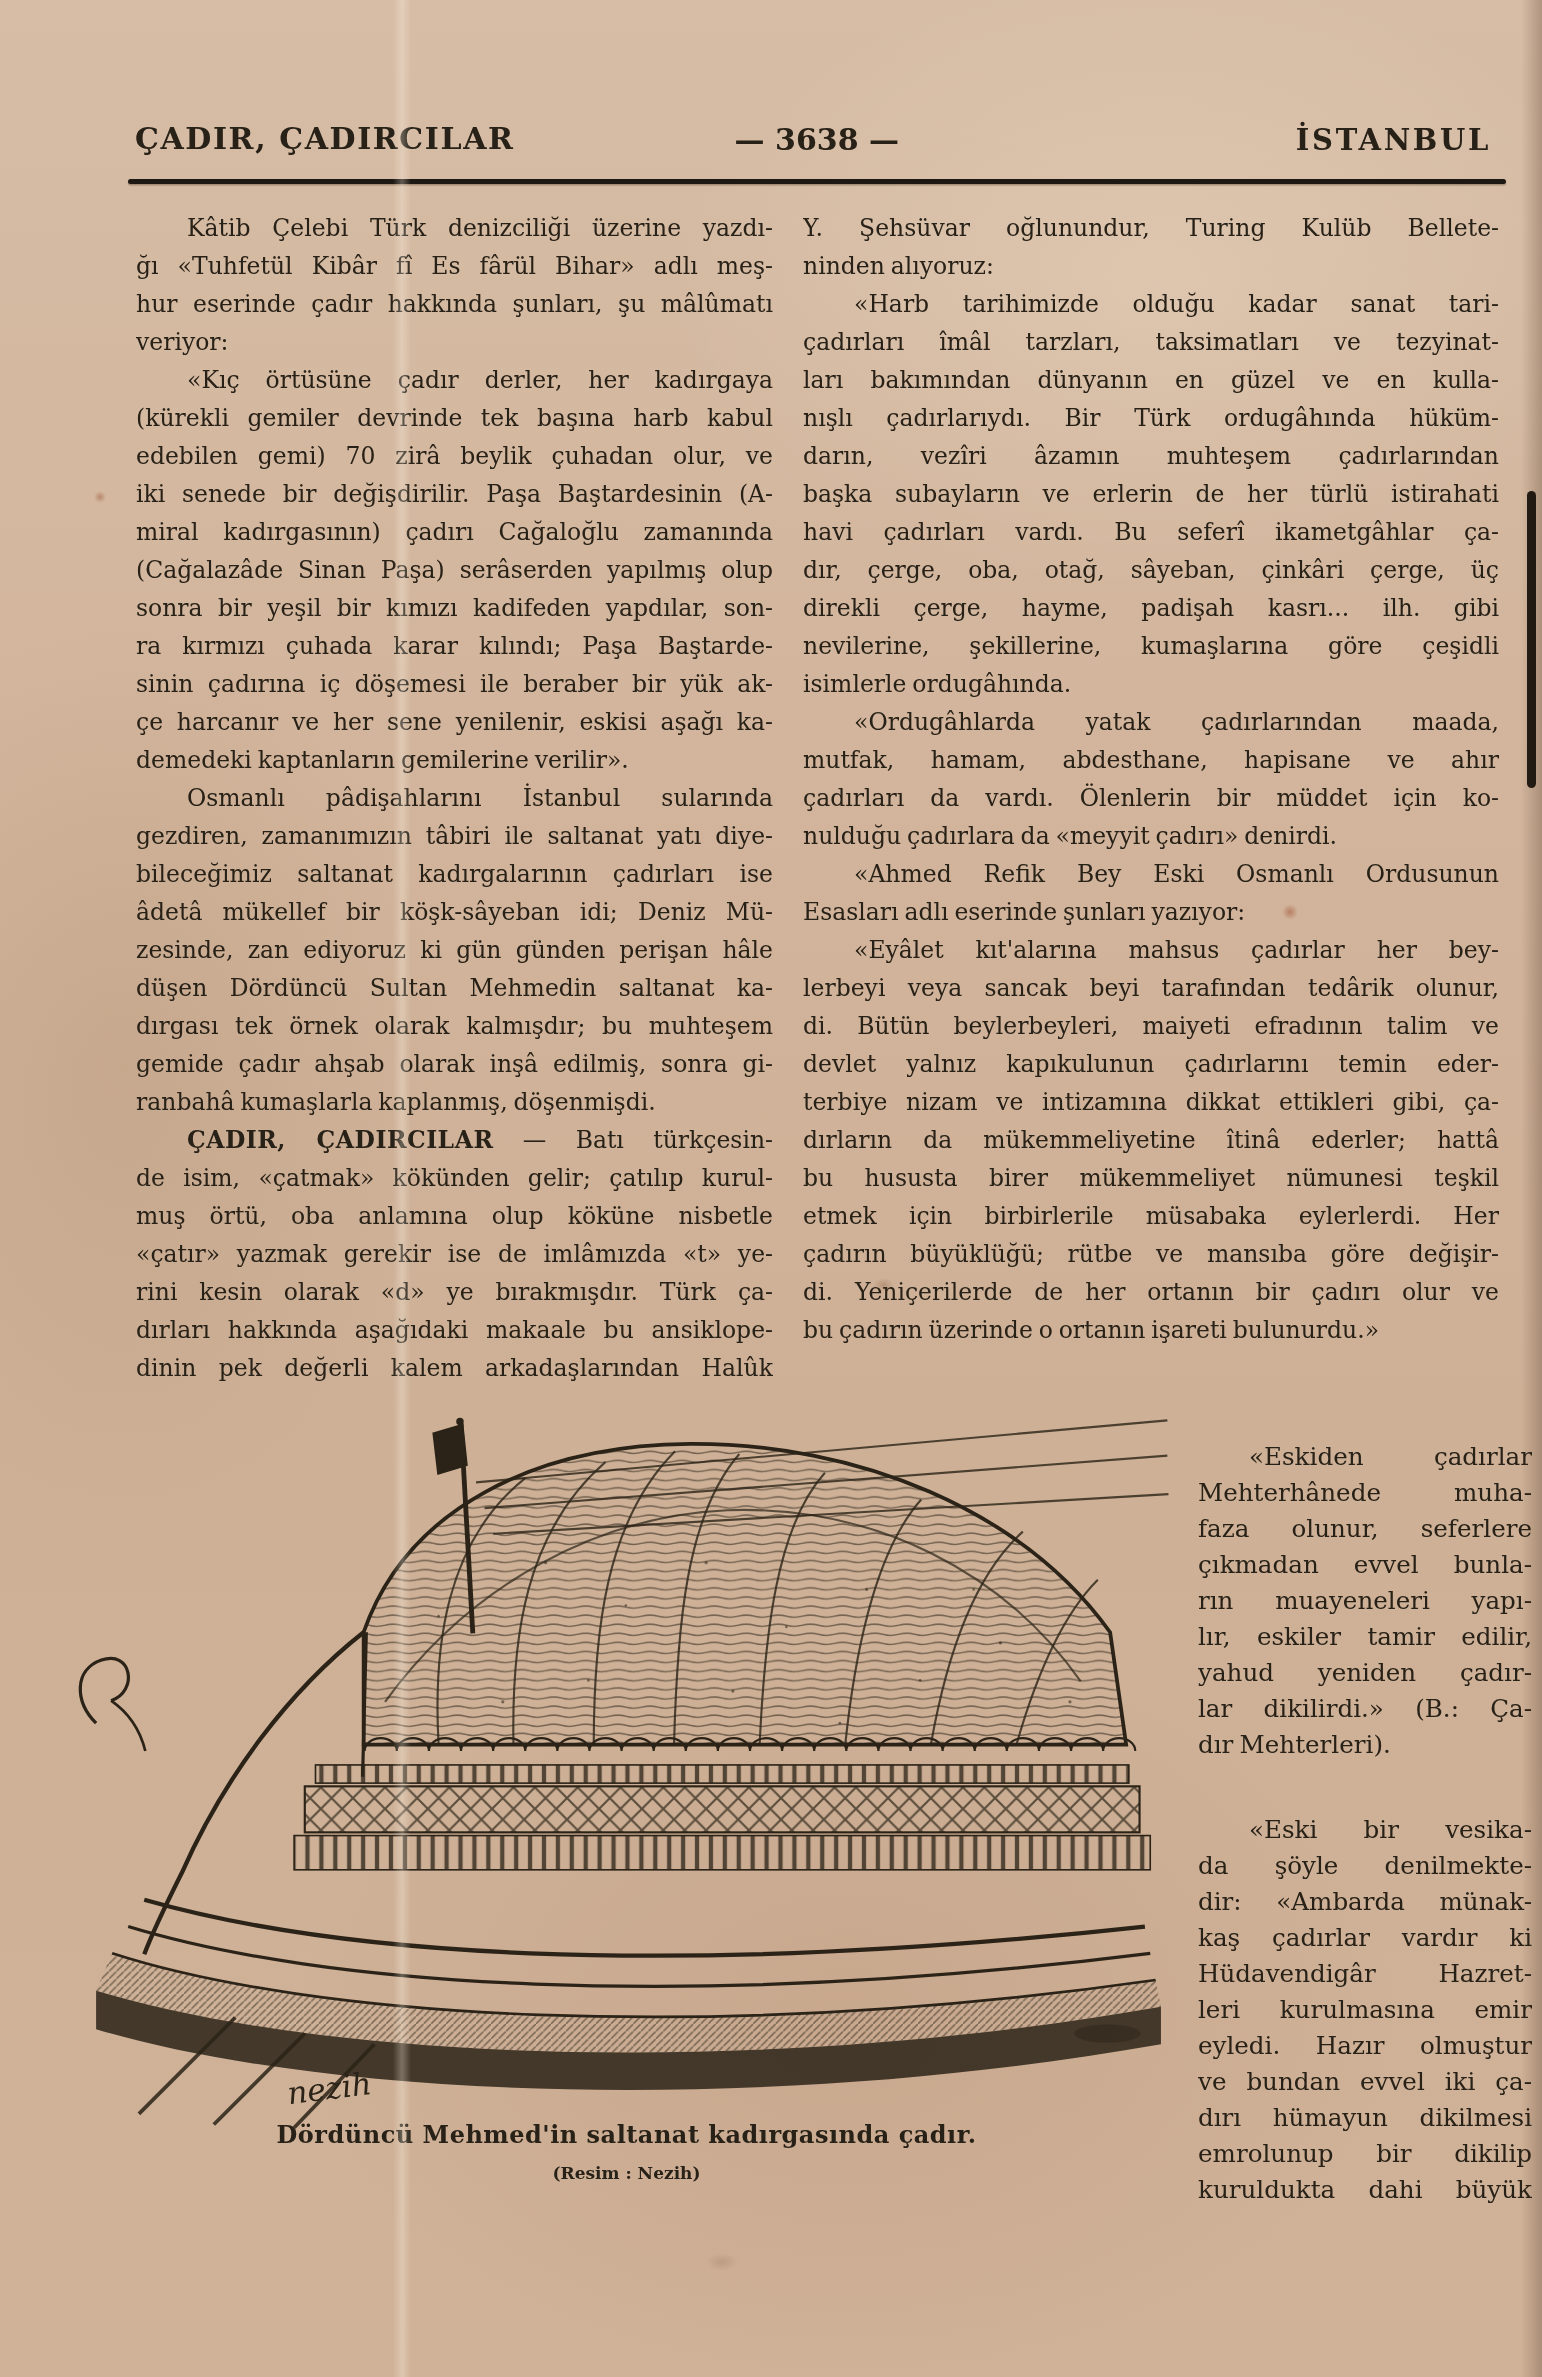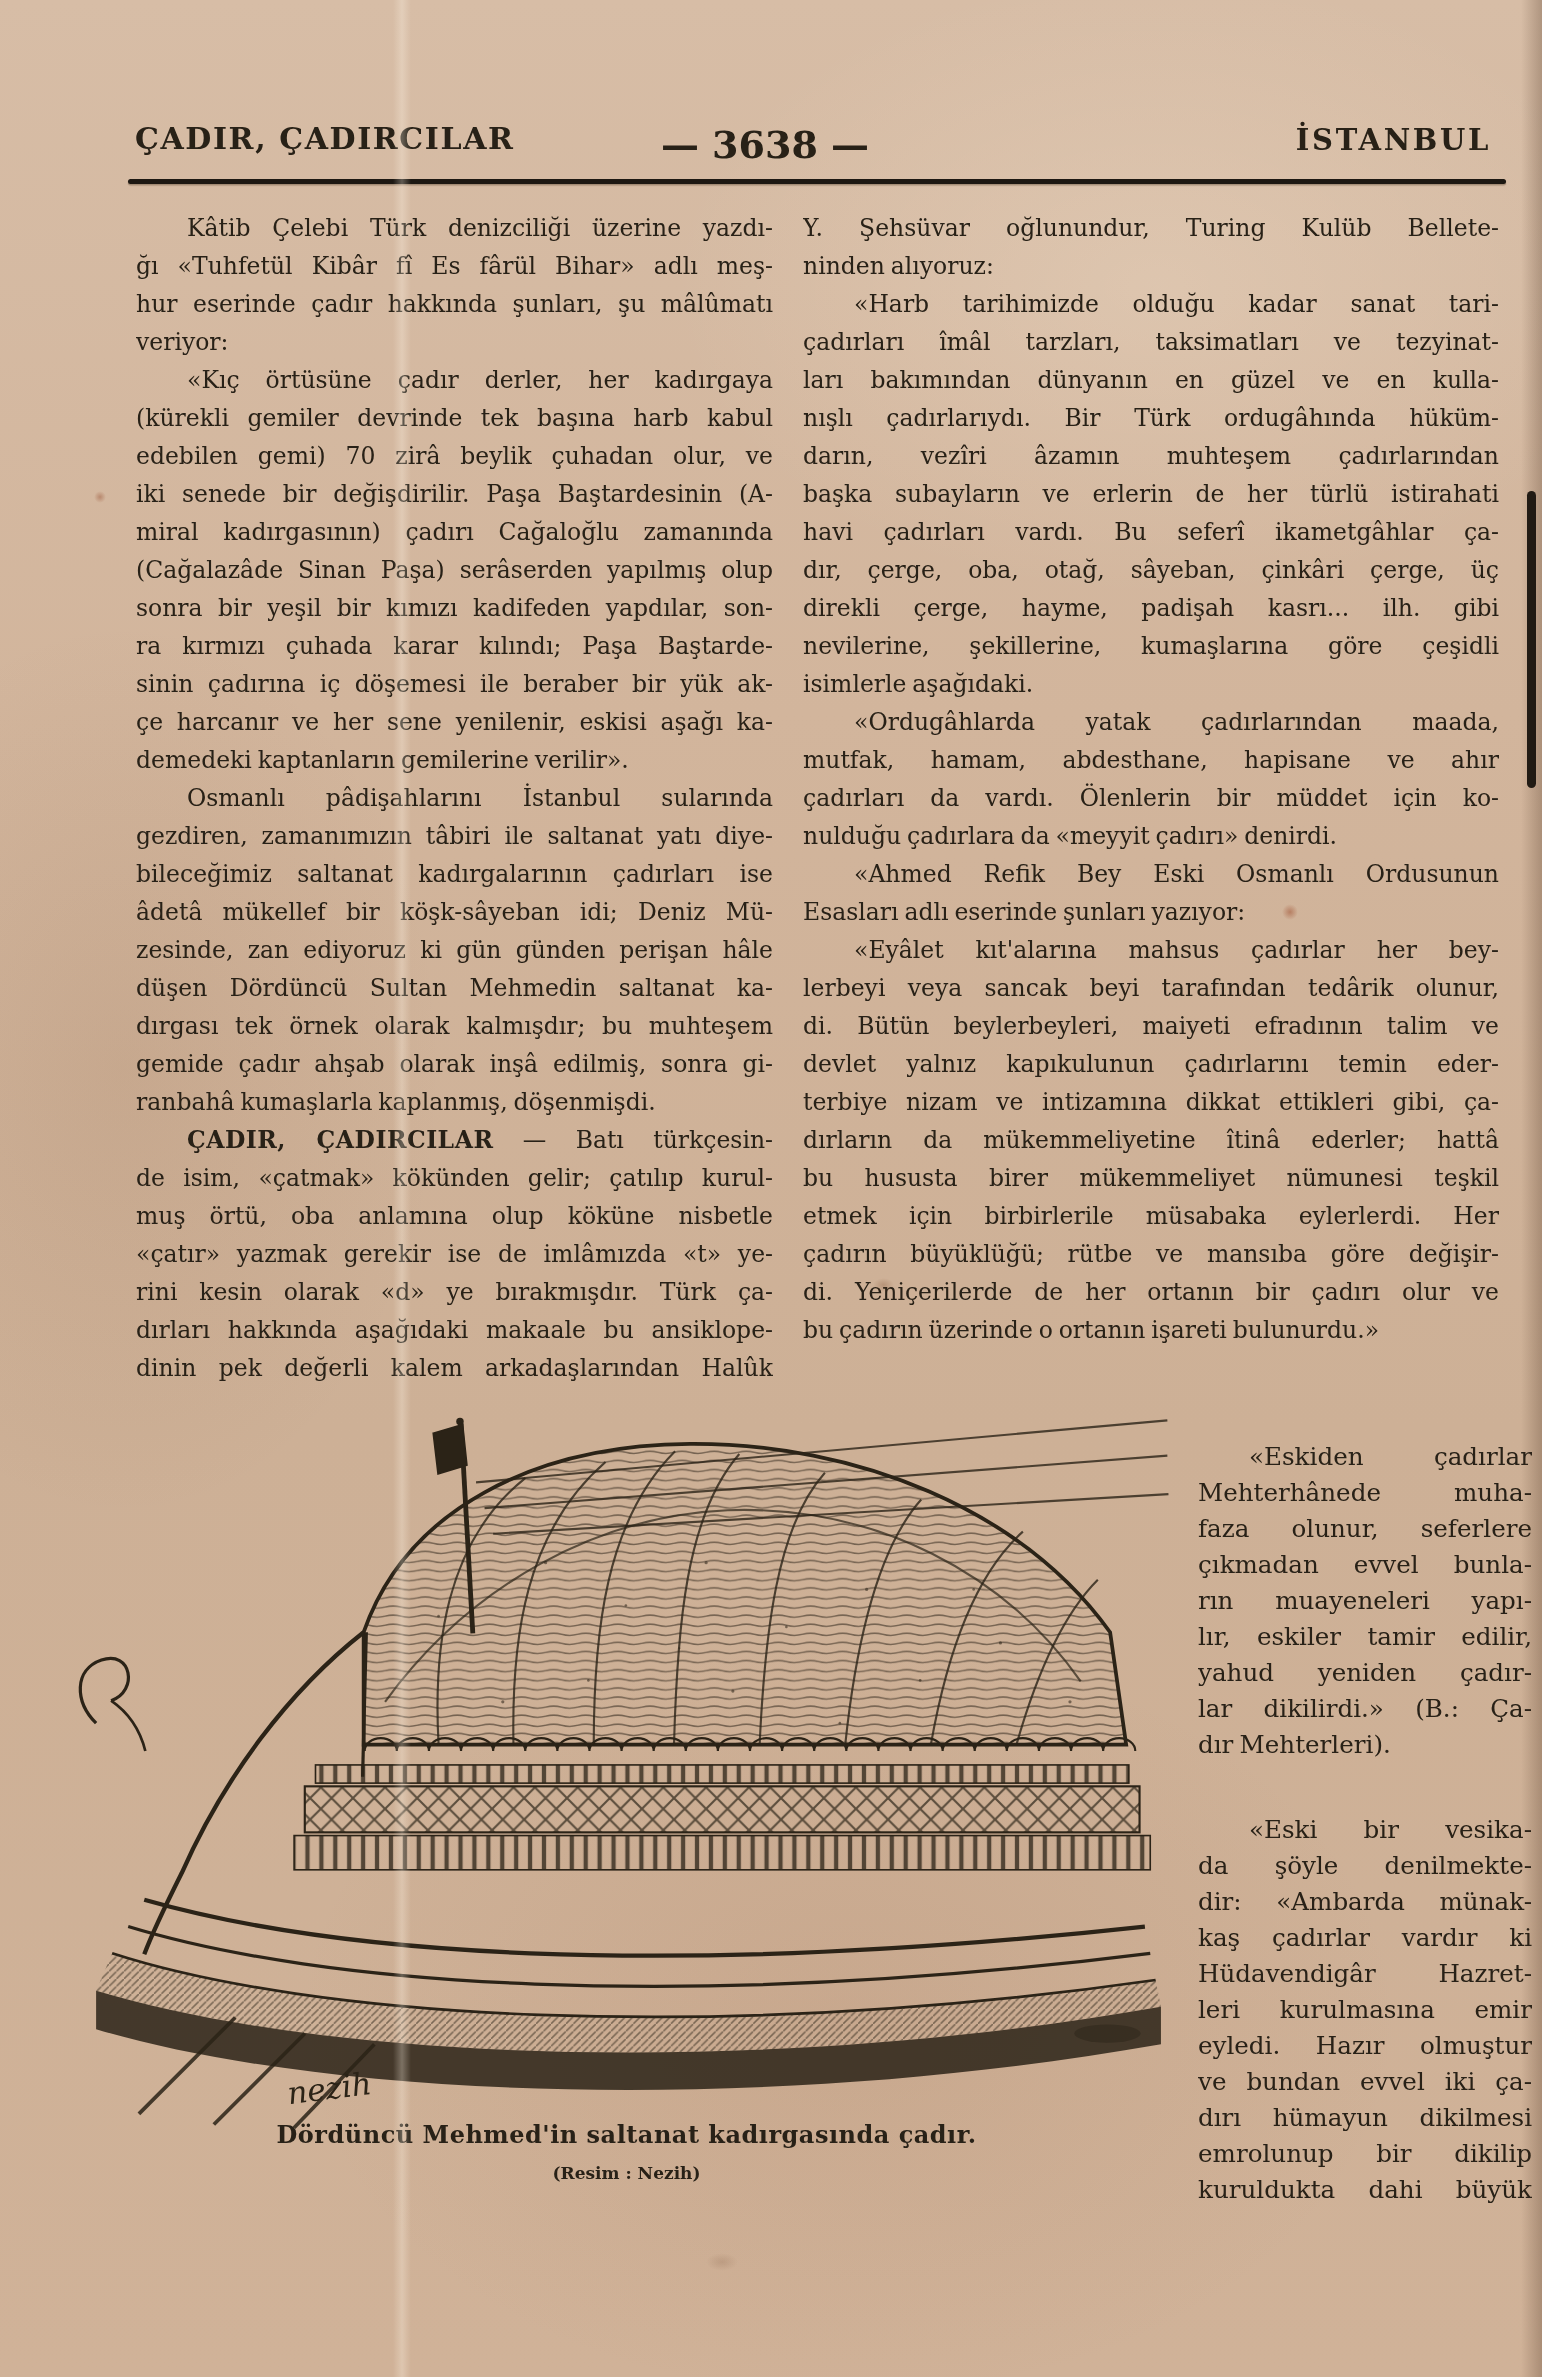--- a/index.html
+++ b/index.html
@@ -6,21 +6,21 @@
   .page{
     position:relative; width:1542px; height:2377px; overflow:hidden;
     font-family:"DejaVu Serif", serif; color:#282117;
     background:
       radial-gradient(ellipse 749px 482px at 75% 12%, rgba(255,243,225,.20), transparent 65%),
       radial-gradient(ellipse 535px 749px at 8% 45%, rgba(120,75,45,.10), transparent 60%),
       radial-gradient(ellipse 856px 589px at 55% 85%, rgba(140,85,55,.10), transparent 65%),
       linear-gradient(180deg,#d7bda6 0%, #d2b59c 30%, #cdb096 60%, #d0b298 100%);
   }
   .hleft{position:absolute; left:135px; top:121px; font-size:30px; font-weight:bold; letter-spacing:1.6px; white-space:nowrap;}
-  .hcenter{position:absolute; left:631px; top:122px; width:268px; text-align:center; font-size:38px; font-weight:bold; white-space:nowrap;}
+  .hcenter{position:absolute; left:631px; top:122px; width:268px; text-align:right; font-size:30px; font-weight:bold; white-space:nowrap;}
   .hright{position:absolute; left:1284px; top:123px; width:219px; text-align:center; font-size:29px; font-weight:bold; letter-spacing:2.7px; white-space:nowrap;}
   .rule{position:absolute; left:128px; top:179px; width:1378px; height:4.8px; background:#1d1812; border-radius:2.7px; box-shadow:0 1.6px 1.1px rgba(60,40,20,.35);}
   .col{position:absolute; top:209px; font-size:23.5px;}
   .col.left{left:136px; width:637px;}
   .col.right{left:803px; width:696px;}
   .col.narrow{left:1198px; top:1439px; width:334px; font-size:24.6px;}
   .tline{height:38px; line-height:38px; overflow:hidden; word-spacing:-1.6px; white-space:normal;}
   .col.narrow .tline{height:36px; line-height:36px;}
   .tline.j{text-align:justify; text-align-last:justify;}
   .tline.in{text-indent:51px;}
@@ -89,21 +89,21 @@
       <div class="tline j in">«Harb tarihimizde olduğu kadar sanat tari-</div>
       <div class="tline j">çadırları îmâl tarzları, taksimatları ve tezyinat-</div>
       <div class="tline j">ları bakımından dünyanın en güzel ve en kulla-</div>
       <div class="tline j">nışlı çadırlarıydı. Bir Türk ordugâhında hüküm-</div>
       <div class="tline j">darın, vezîri âzamın muhteşem çadırlarından</div>
       <div class="tline j">başka subayların ve erlerin de her türlü istirahati</div>
       <div class="tline j">havi çadırları vardı. Bu seferî ikametgâhlar ça-</div>
       <div class="tline j">dır, çerge, oba, otağ, sâyeban, çinkâri çerge, üç</div>
       <div class="tline j">direkli çerge, hayme, padişah kasrı... ilh. gibi</div>
       <div class="tline j">nevilerine, şekillerine, kumaşlarına göre çeşidli</div>
-      <div class="tline">isimlerle aşağıdaki.</div>
+      <div class="tline">isimlerle ordugâhında.</div>
       <div class="tline j in">«Ordugâhlarda yatak çadırlarından maada,</div>
       <div class="tline j">mutfak, hamam, abdesthane, hapisane ve ahır</div>
       <div class="tline j">çadırları da vardı. Ölenlerin bir müddet için ko-</div>
       <div class="tline">nulduğu çadırlara da «meyyit çadırı» denirdi.</div>
       <div class="tline j in">«Ahmed Refik Bey Eski Osmanlı Ordusunun</div>
       <div class="tline">Esasları adlı eserinde şunları yazıyor:</div>
       <div class="tline j in">«Eyâlet kıt'alarına mahsus çadırlar her bey-</div>
       <div class="tline j">lerbeyi veya sancak beyi tarafından tedârik olunur,</div>
       <div class="tline j">di. Bütün beylerbeyleri, maiyeti efradının talim ve</div>
       <div class="tline j">devlet yalnız kapıkulunun çadırlarını temin eder-</div>

